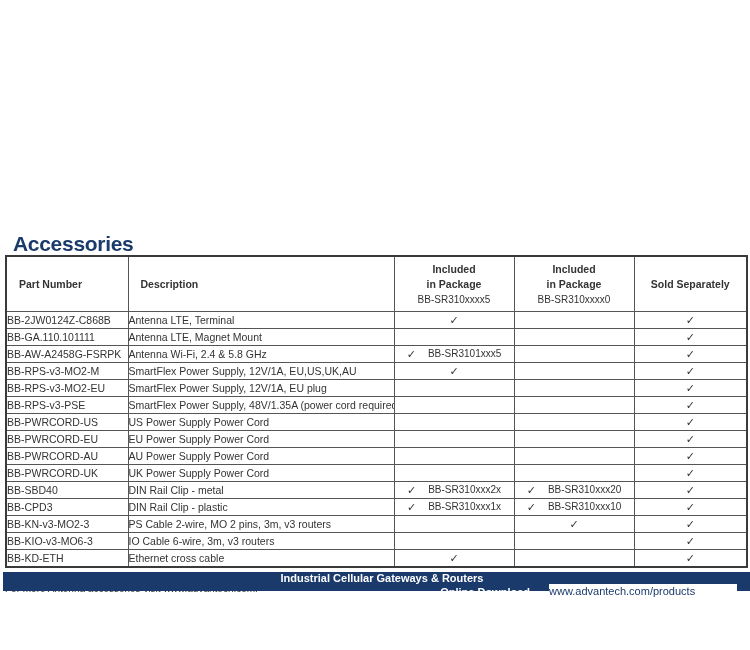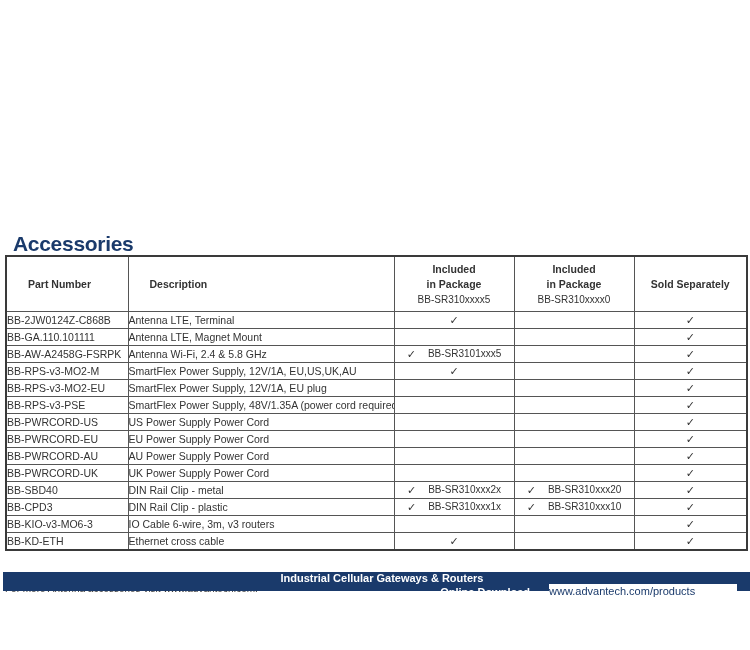--- a/index.html
+++ b/index.html
@@ -24,21 +24,21 @@
     border-collapse: collapse; table-layout: fixed;
     width: 741px;
     font-size: 10.5px; color: #333;
   }
   table.acc th, table.acc td {
     border: 1px solid #555;
     overflow: hidden; white-space: nowrap;
   }
   table.acc { border: 2px solid #3a3a3a; }
   thead th { height: 50px; font-weight: bold; vertical-align: middle; background: #fff; }
-  th.col-part, th.col-desc { text-align: left; padding-left: 21px; }
+  th.col-part, th.col-desc { text-align: left; padding-left: 12px; }
   th.col-inc { text-align: center; padding: 2px 0; }
   th.col-sold { text-align: center; }
   .hdr-line { line-height: 15px; font-weight: bold; }
   .hdr-sub { line-height: 15px; font-weight: normal; font-size: 10px; }
   tbody td { height: 16px; line-height: 16px; padding: 0; }
   td.cell-part, td.cell-desc { }
   td.cell-check { text-align: center; }
   td.cell-check .inner {
     display: flex; align-items: center; justify-content: center; gap: 12px;
     height: 16px;
@@ -296,20 +296,37 @@
                 <span class="check-note">BB-SR310xxx10</span>
               </span>
             </td>
       <td class="cell-check">
               <span class="inner">
                 <span class="check">✓</span>
               </span>
             </td>
     </tr>
           <tr>
+      <td class="cell-part">BB-KN-v3-MO2-3</td>
+      <td class="cell-desc">PS Cable 2-wire, MO 2 pins, 3m, v3 routers</td>
+      <td class="cell-check">
+              <span class="inner"></span>
+            </td>
+      <td class="cell-check">
+              <span class="inner">
+                <span class="check">✓</span>
+              </span>
+            </td>
+      <td class="cell-check">
+              <span class="inner">
+                <span class="check">✓</span>
+              </span>
+            </td>
+    </tr>
+          <tr>
       <td class="cell-part">BB-KIO-v3-MO6-3</td>
       <td class="cell-desc">IO Cable 6-wire, 3m, v3 routers</td>
       <td class="cell-check">
               <span class="inner"></span>
             </td>
       <td class="cell-check">
               <span class="inner"></span>
             </td>
       <td class="cell-check">
               <span class="inner">

